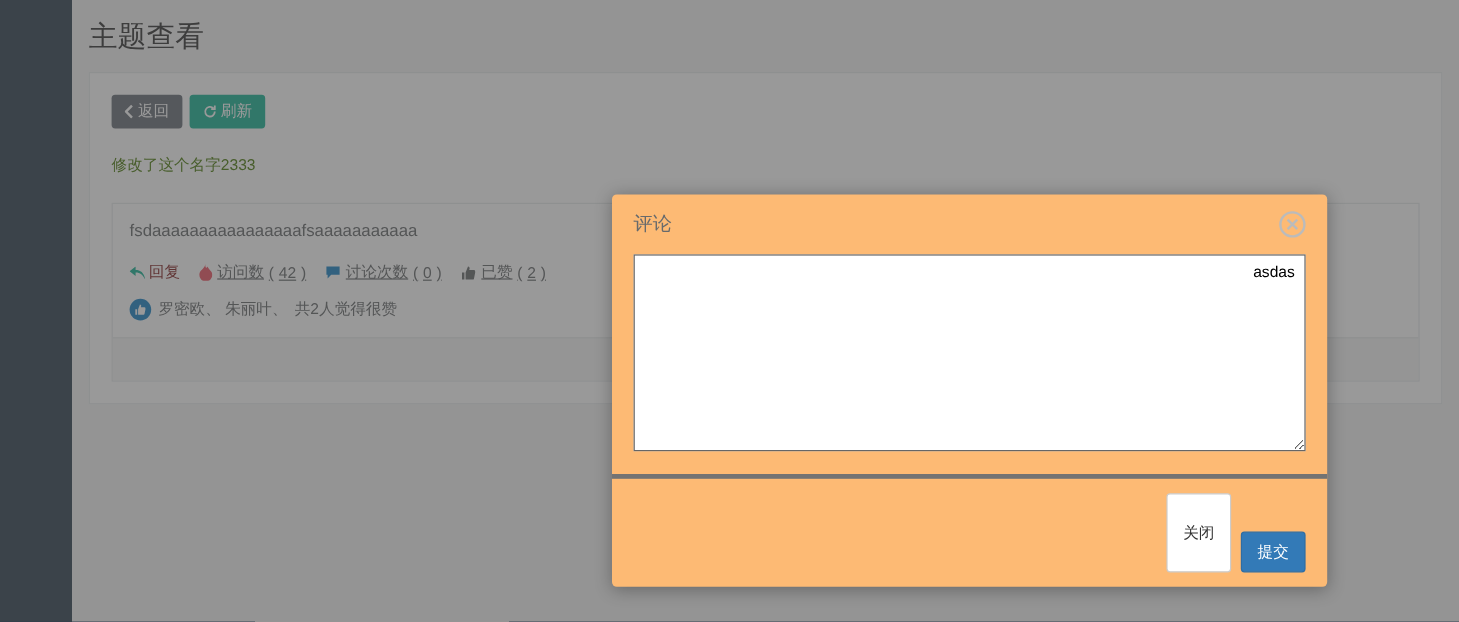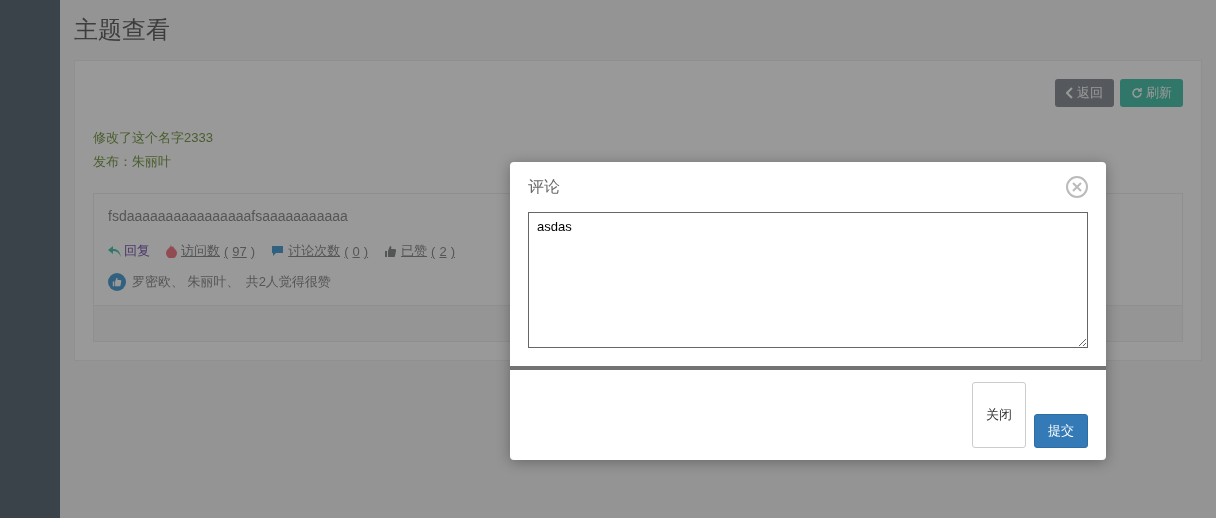--- a/index.html
+++ b/index.html
@@ -6,38 +6,38 @@
     body { background: #2f4050; width: 1216px; height: 518px; overflow: hidden; position: relative; }
     .content-wrapper { position: absolute; left: 16px; top: 0; right: 0; bottom: 0; background: #f3f3f4; margin-left: 44px; }
     .page-title { font-size: 24px; font-weight: 400; color: #333; padding: 14px 14px 8px 14px; }
     .panel { background: #fff; border: 1px solid #e7eaec; margin: 6px 14px 0 14px; padding: 18px 18px 18px 18px; }
     .meta { font-size: 13px; color: #4d7c0f; margin-top: 22px; }
     .meta-line { margin-bottom: 6px; }
     .btn { display: inline-flex; align-items: center; border: none; border-radius: 3px; padding: 5px 11px; font-size: 13px; cursor: pointer; color: #fff; }
     .btn svg { margin-right: 3px; }
     .btn-dark { background: #686f78; }
     .btn-green { background: #1ab394; }
-    .btn-row { display: flex; gap: 6px; justify-content: flex-end; }
+    .btn-row { display: flex; gap: 6px; }
     .post-box { border: 1px solid #e7eaec; margin-top: 22px; background: #fff; }
     .post-content { padding: 14px 14px 10px 14px; font-size: 14px; color: #676a6c; }
     .post-actions { padding: 8px 14px 10px 14px; display: flex; gap: 16px; align-items: center; font-size: 13px; color: #676a6c; }
-    .action-reply { color: #4c1d95; display: inline-flex; align-items: center; gap: 3px; cursor: pointer; }
+    .action-reply { color: #7f1d1d; display: inline-flex; align-items: center; gap: 3px; cursor: pointer; }
     .action-item { display: inline-flex; align-items: center; gap: 4px; text-decoration: underline; }
     .icon-fire { color: #ed5565; }
     .icon-comment { color: #1c84c6; }
     .likes-row { padding: 3px 14px 14px 14px; font-size: 13px; color: #676a6c; display: flex; align-items: center; gap: 6px; }
     .like-circle { width: 18px; height: 18px; border-radius: 50%; background: #1c84c6; color: #fff; display: inline-flex; align-items: center; justify-content: center; }
     .post-footer-bar { background: #f5f5f5; height: 36px; border-top: 1px solid #e7eaec; }
     .overlay { position: absolute; inset: 0; background: rgba(70,70,70,0.55); }
-    .modal { position: absolute; left: 510px; top: 162px; width: 596px; background: #ffffff; border-radius: 4px; box-shadow: 0 2px 14px rgba(0,0,0,0.3); }
+    .modal { position: absolute; left: 510px; top: 162px; width: 596px; background: #fdba74; border-radius: 4px; box-shadow: 0 2px 14px rgba(0,0,0,0.3); }
     .modal-header { padding: 14px 18px; display: flex; justify-content: space-between; align-items: center; }
     .modal-title { font-size: 16px; color: #676a6c; font-weight: 400; }
     .modal-close { width: 22px; height: 22px; border: 2px solid #bbb; border-radius: 50%; display: flex; align-items: center; justify-content: center; color: #bbb; cursor: pointer; font-weight: bold; }
     .modal-body { padding: 0 18px 14px 18px; }
-    .modal-textarea { width: 100%; height: 136px; border: 1px solid #666; padding: 6px 8px; font-size: 13px; font-family: inherit; resize: both; outline: none; }
+    .modal-textarea { width: 100%; height: 164px; border: 1px solid #666; padding: 6px 8px; font-size: 13px; font-family: inherit; resize: both; outline: none; text-align: right; }
     .modal-footer { border-top: 4px solid #737373; padding: 12px 18px; display: flex; justify-content: flex-end; gap: 8px; }
     .btn-white { background: #fff; color: #333; border: 1px solid #ccc; padding: 7px 13px; border-radius: 3px; font-size: 13px; cursor: pointer; }
     .btn-primary { background: #337ab7; color: #fff; border: 1px solid #2e6da4; padding: 7px 13px; border-radius: 3px; font-size: 13px; cursor: pointer; margin-top: 32px; }
   </style>
 </head>
 <body>
 
 <div class="content-wrapper">
   <h1 class="page-title">主题查看</h1>
 
@@ -52,39 +52,36 @@
       <button class="btn btn-green">
         <svg width="12" height="12" viewBox="0 0 12 12">
             <path d="M10 6a4 4 0 1 1-1.2-2.8M10 1v3H7" stroke="#fff" stroke-width="1.5" fill="none"></path>
           </svg>
         <span>刷新</span>
       </button>
     </div>
 
     <div class="meta">
       <div class="meta-line">修改了这个名字2333</div>
-      <div class="meta-line">
-        <span>发布：</span><span>朱丽叶</span>
-      </div>
     </div>
 
     <div class="post-box">
       <div class="post-content">fsdaaaaaaaaaaaaaaaafsaaaaaaaaaaa</div>
       <div class="post-actions">
         <span class="action-reply">
           <svg width="13" height="11" viewBox="0 0 13 11">
               <path d="M5 0 L0 4 L5 8 V5 C9 5 11 7 13 11 C12 5 9 3 5 3 Z" fill="#1ab394"></path>
             </svg>
           <span>回复</span>
         </span>
         <span class="action-item">
           <svg class="icon-fire" width="11" height="14" viewBox="0 0 11 14">
               <path d="M5 0 C5 4 0 5 0 9 a5 5 0 0 0 11 0 C11 6 8 5 7 2 C6 4 5 3 5 0 Z" fill="#ed5565"></path>
             </svg>
-          <span>访问数</span>(<span>97</span>)
+          <span>访问数</span>(<span>42</span>)
         </span>
         <span class="action-item">
           <svg class="icon-comment" width="13" height="12" viewBox="0 0 13 12">
               <path d="M1 1 h11 v7 h-7 l-3 3 v-3 h-1 Z" fill="#1c84c6"></path>
             </svg>
           <span>讨论次数</span>(<span>0</span>)
         </span>
         <span class="action-item">
           <svg width="13" height="13" viewBox="0 0 13 13">
               <path d="M1 6 h2 v6 h-2 Z M4 6 l2-5 c1 0 2 1 1 3 h4 c1 0 1 1 1 2 l-1 5 c0 1-1 1-1 1 h-6 Z" fill="#676a6c"></path>

